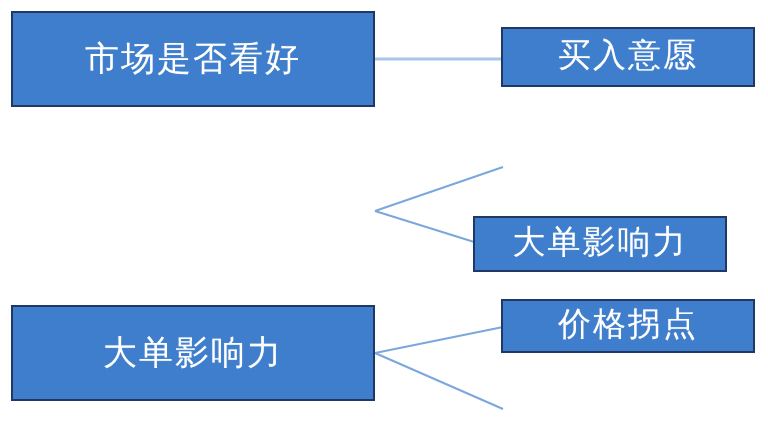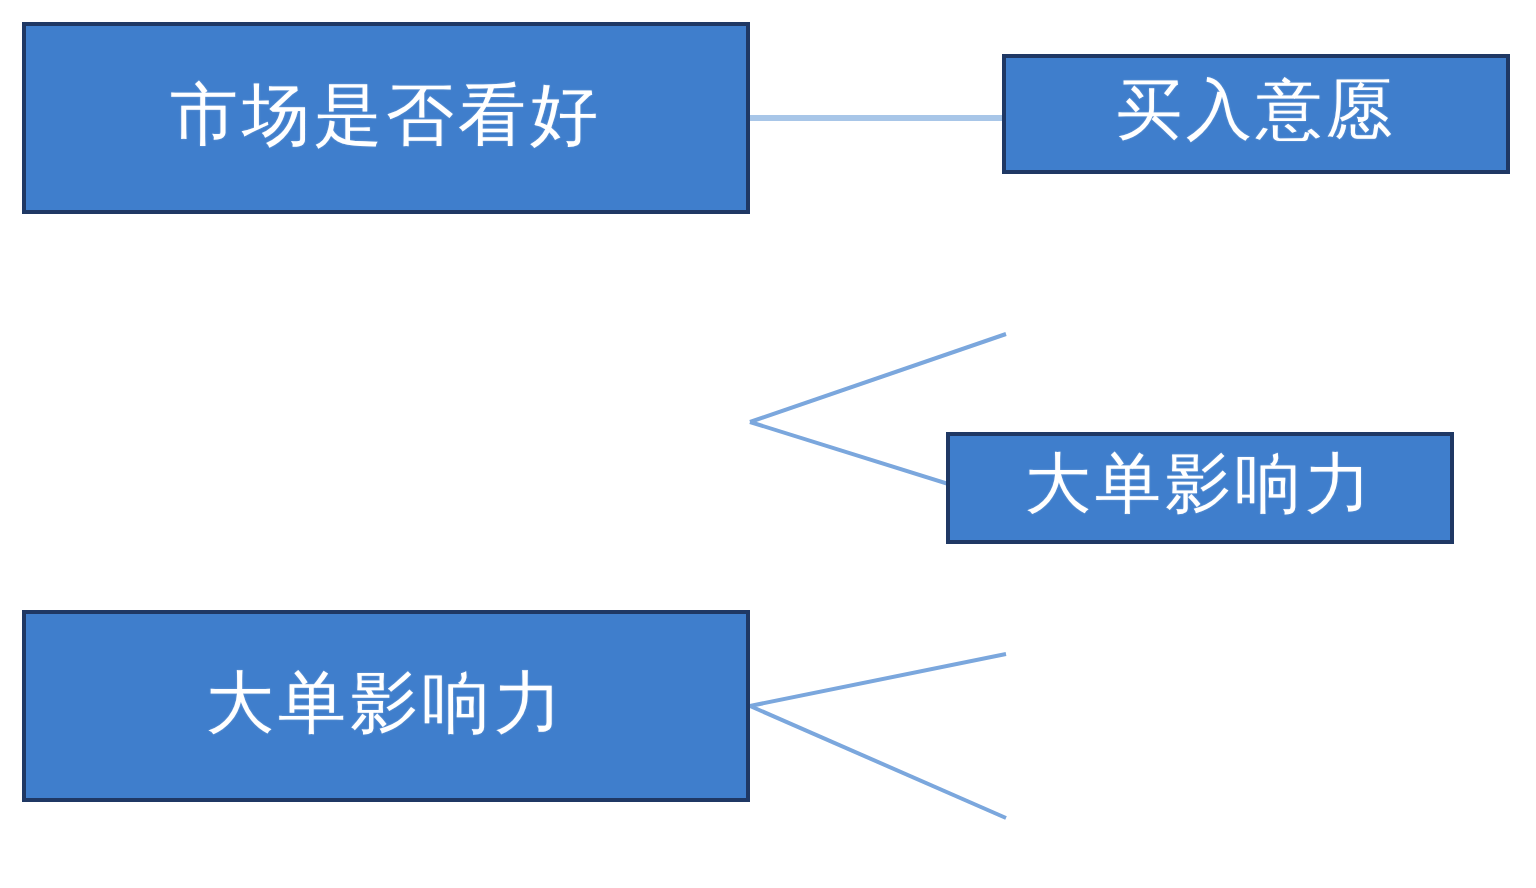--- a/index.html
+++ b/index.html
@@ -85,14 +85,17 @@
     <span class="node-label">买入意愿</span>
   </div>
 
   <div class="node secondary" id="node-large-order">
     <span class="node-label">大单影响力</span>
   </div>
 
   <div class="node primary" id="node-market-game">
     <span class="node-label">大单影响力</span>
   </div>
+  <div class="node secondary" id="node-price-turning">
+    <span class="node-label">价格拐点</span>
+  </div>
 
 </div>
 
 </body></html>

